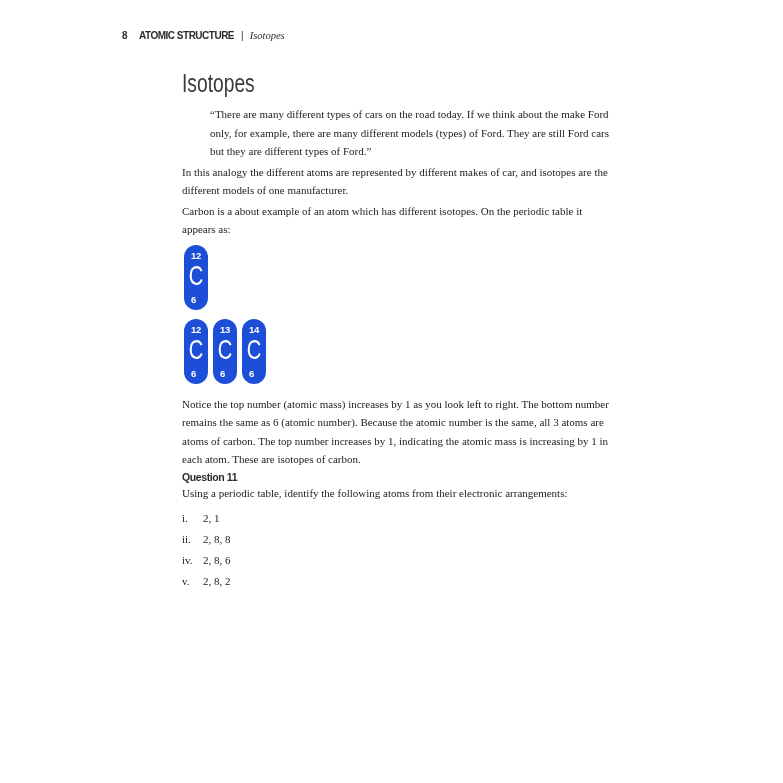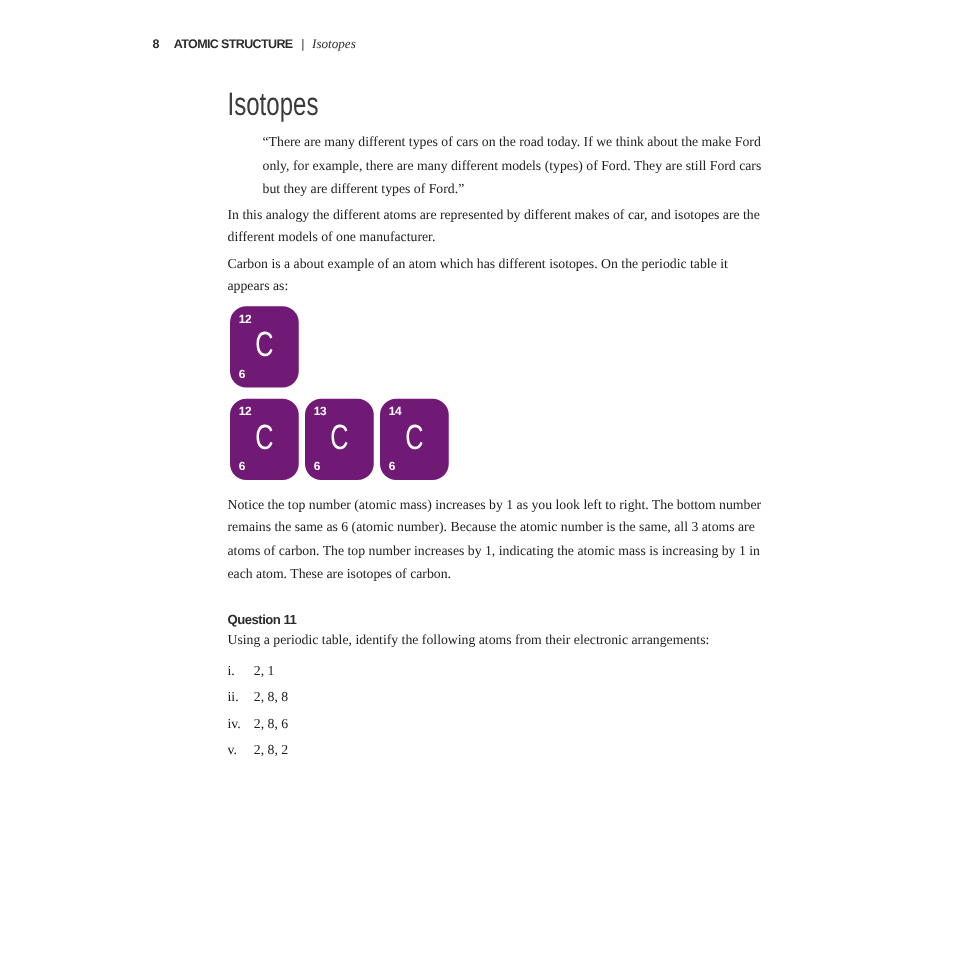--- a/index.html
+++ b/index.html
@@ -76,23 +76,23 @@
 
   
   .fig-single { margin: 6px 0 9px 2px; }
   .fig-row {
     display: flex;
     gap: 5px;
     margin: 6px 0 11px 2px;
   }
   .tile {
     position: relative;
-    width: 55px;
+    width: 24px;
     height: 65px;
-    background: #701a75;
+    background: #1d4ed8;
     border-radius: 13px;
     color: #ffffff;
     font-family: "Liberation Sans", sans-serif;
   }
   .tile-mass, .tile-number {
     position: absolute;
     left: 7px;
     font-size: 9.5px;
     font-weight: 700;
     letter-spacing: -0.3px;
@@ -105,21 +105,21 @@
     top: 50%;
     transform: translateY(-53%) scaleX(0.72);
     text-align: center;
     font-size: 28px;
     font-weight: 400;
     line-height: 1;
   }
 
   
   .q-heading {
-    margin: 21px 0 1px 0;
+    margin: 2px 0 1px 0;
     font-family: "Liberation Sans", sans-serif;
     font-weight: 700;
     font-size: 10.5px;
     letter-spacing: -0.4px;
     color: #2c2c2c;
   }
   .q-intro { margin-bottom: 0 !important; }
   .q-list { margin-top: 7px; }
   .q-item {
     display: flex;

